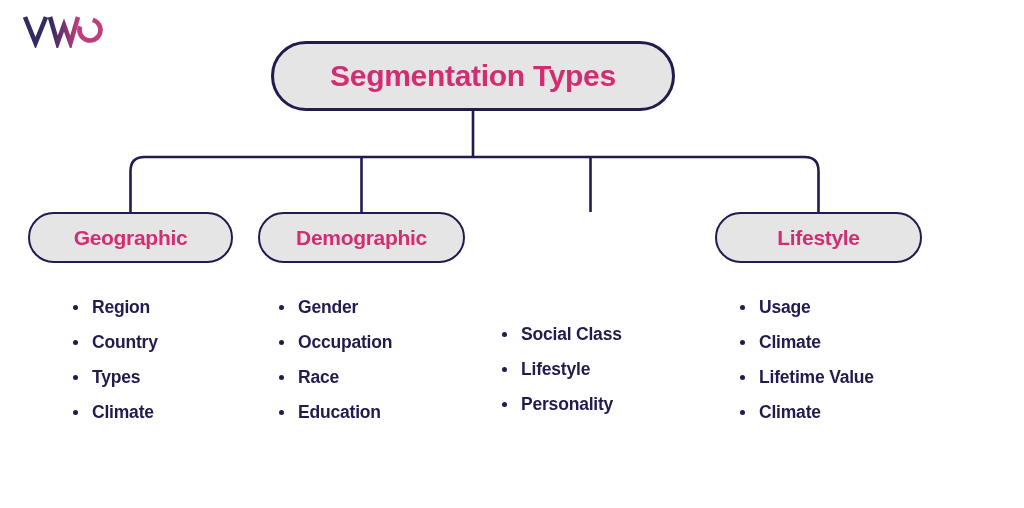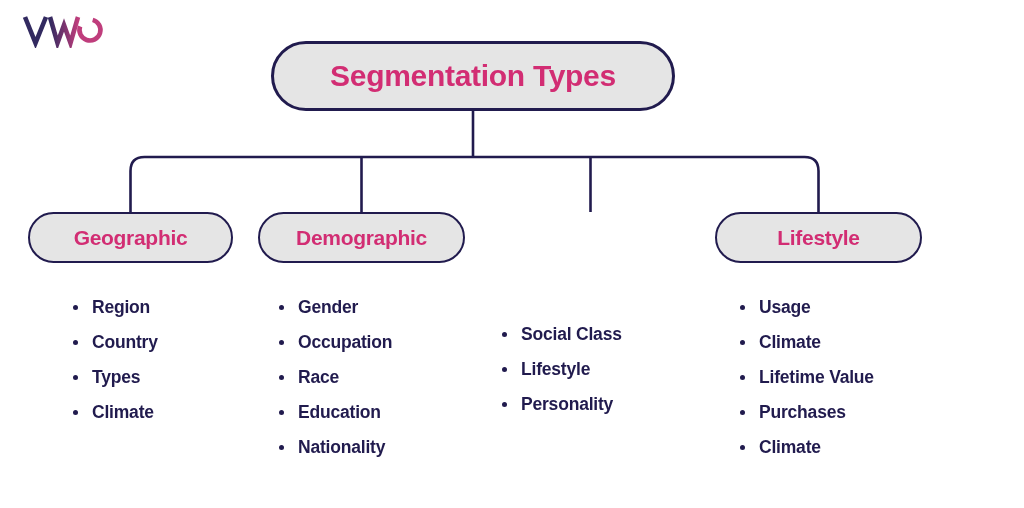--- a/index.html
+++ b/index.html
@@ -174,24 +174,20 @@
         <span class="item-label">Occupation</span>
       </li>
     <li>
         <span class="dot"></span>
         <span class="item-label">Race</span>
       </li>
     <li>
         <span class="dot"></span>
         <span class="item-label">Education</span>
       </li>
-    <li>
-        <span class="dot"></span>
-        <span class="item-label">Nationality</span>
-      </li>
   </ul>
 
   <ul class="list list-psychographic">
     <li>
         <span class="dot"></span>
         <span class="item-label">Social Class</span>
       </li>
     <li>
         <span class="dot"></span>
         <span class="item-label">Lifestyle</span>
@@ -210,21 +206,17 @@
     <li>
         <span class="dot"></span>
         <span class="item-label">Climate</span>
       </li>
     <li>
         <span class="dot"></span>
         <span class="item-label">Lifetime Value</span>
       </li>
     <li>
         <span class="dot"></span>
-        <span class="item-label">Purchases</span>
-      </li>
-    <li>
-        <span class="dot"></span>
         <span class="item-label">Climate</span>
       </li>
   </ul>
 
 </div>
 
 </body></html>

